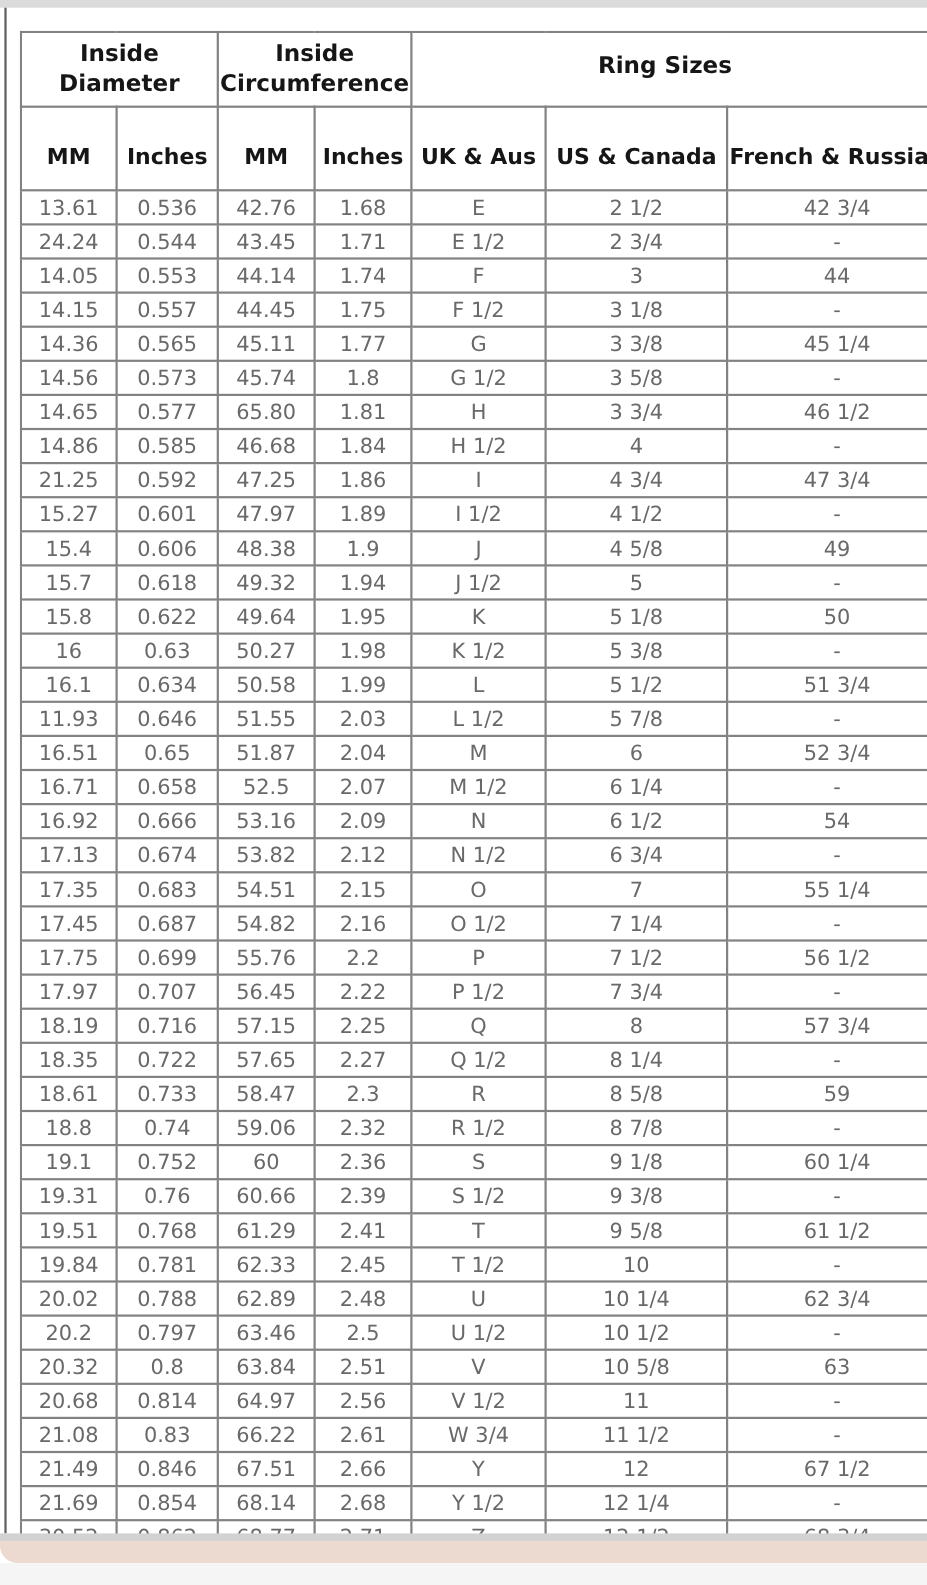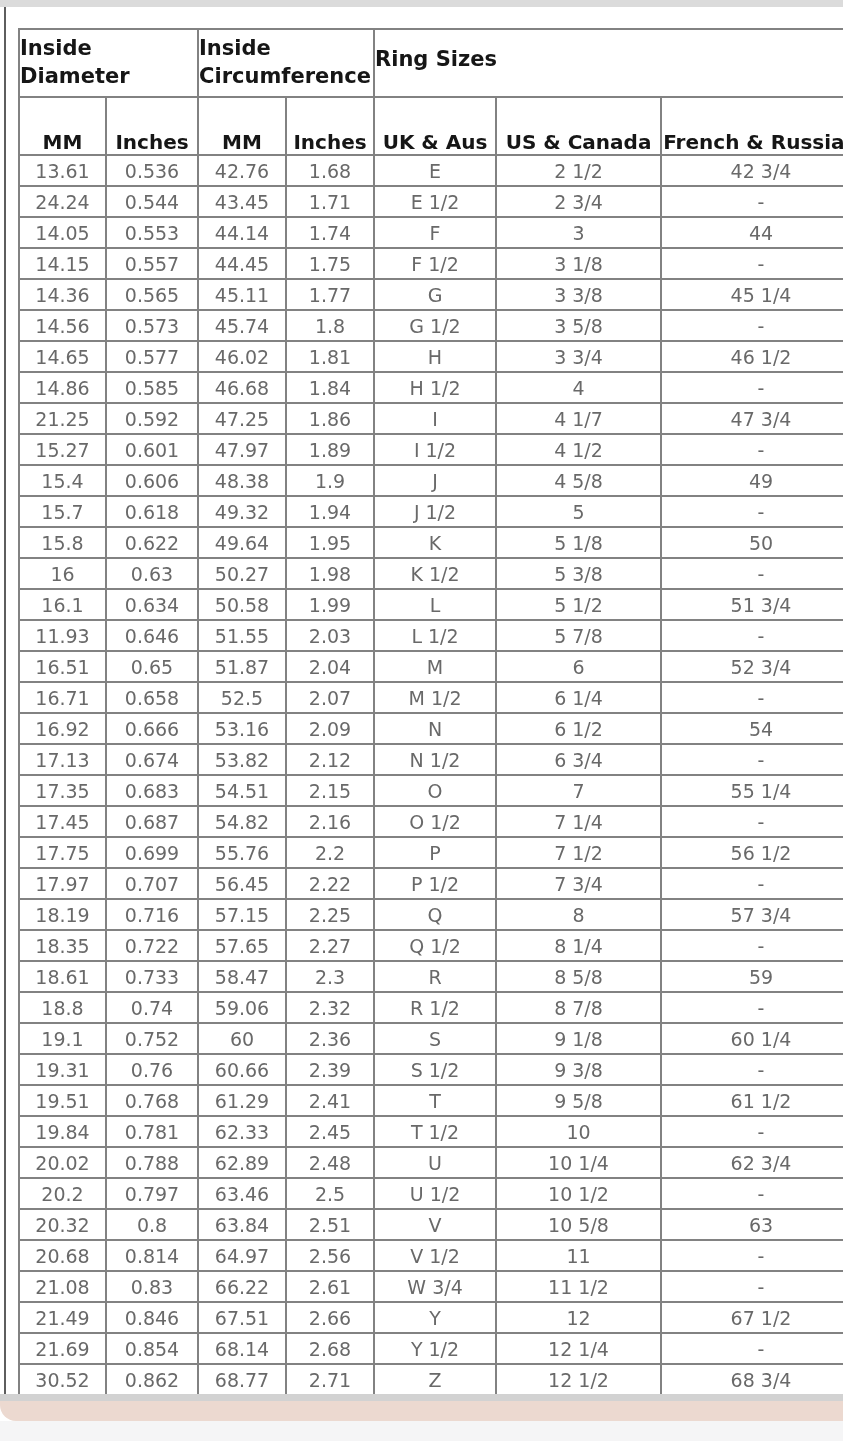--- a/index.html
+++ b/index.html
@@ -41,38 +41,38 @@
     border: 2px solid #828282;
     padding: 0;
     white-space: nowrap;
     overflow: hidden;
   }
   .ring-table thead tr.group-row th {
     height: 60px;
     font-size: 21px;
     font-weight: bold;
     color: #161616;
-    text-align: left;
+    text-align: center;
     vertical-align: middle;
     line-height: 1.32;
     background: #ffffff;
   }
   .ring-table thead th.ring-sizes-cell {
     text-align: right;
     vertical-align: bottom;
     padding: 0 26px 6px 0;
   }
   .ring-table thead tr.col-row th {
     height: 56px;
     font-size: 20px;
     font-weight: bold;
     color: #161616;
     text-align: center;
     vertical-align: bottom;
-    padding-bottom: 0;
+    padding-bottom: 18px;
     background: #ffffff;
   }
   .ring-table tbody td {
     height: 29px;
     text-align: center;
     vertical-align: middle;
     font-size: 19px;
     color: #696969;
     background: #ffffff;
   }
@@ -187,42 +187,42 @@
           <td>0.573</td>
           <td>45.74</td>
           <td>1.8</td>
           <td>G 1/2</td>
           <td>3 5/8</td>
           <td>-</td>
         </tr>
         <tr>
           <td>14.65</td>
           <td>0.577</td>
-          <td>46.02</td>
+          <td>65.80</td>
           <td>1.81</td>
           <td>H</td>
           <td>3 3/4</td>
           <td>46 1/2</td>
         </tr>
         <tr>
           <td>14.86</td>
           <td>0.585</td>
           <td>46.68</td>
           <td>1.84</td>
           <td>H 1/2</td>
           <td>4</td>
           <td>-</td>
         </tr>
         <tr>
           <td>21.25</td>
           <td>0.592</td>
           <td>47.25</td>
           <td>1.86</td>
           <td>I</td>
-          <td>4 1/7</td>
+          <td>4 3/4</td>
           <td>47 3/4</td>
         </tr>
         <tr>
           <td>15.27</td>
           <td>0.601</td>
           <td>47.97</td>
           <td>1.89</td>
           <td>I 1/2</td>
           <td>4 1/2</td>
           <td>-</td>

